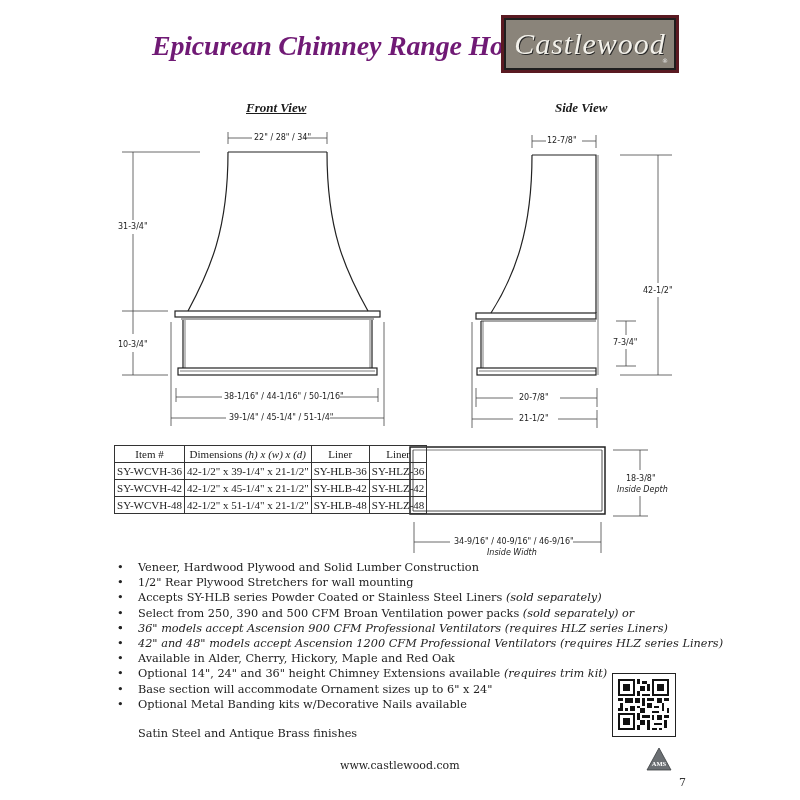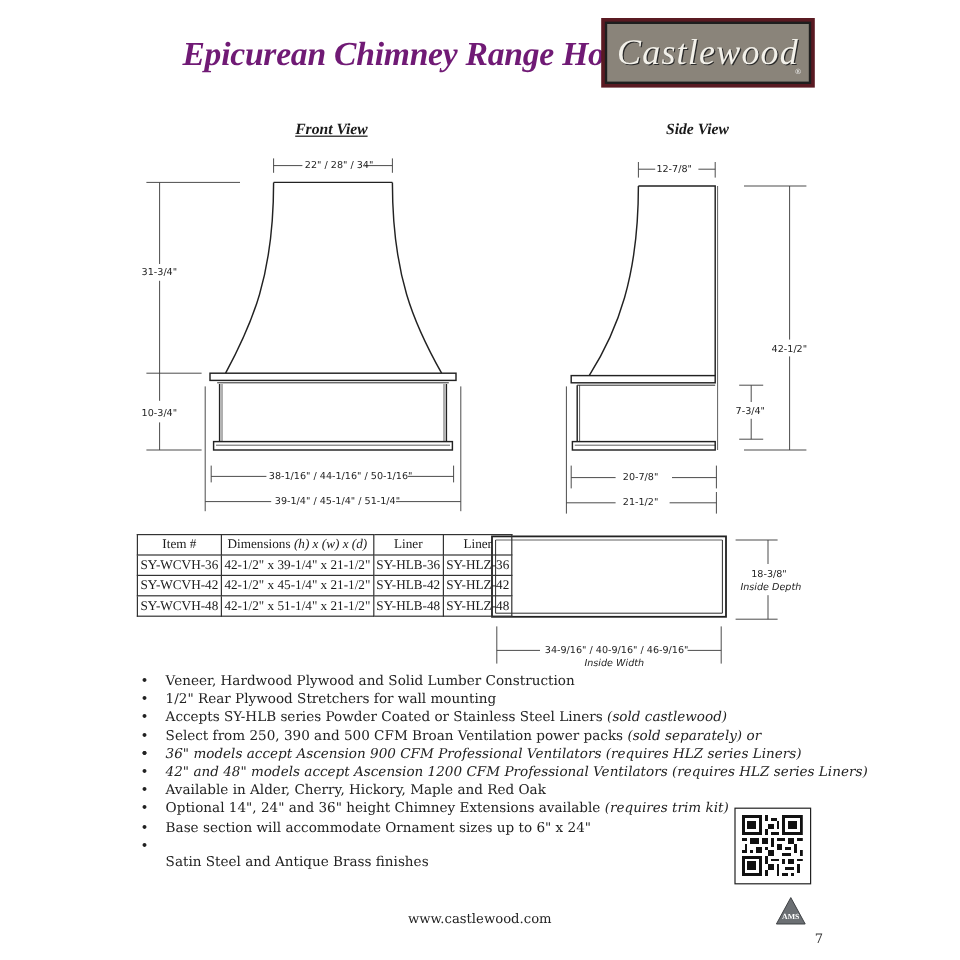--- a/index.html
+++ b/index.html
@@ -186,29 +186,29 @@
     <td>42-1/2" x 51-1/4" x 21-1/2"</td>
     <td>SY-HLB-48</td>
     <td>SY-HLZ-48</td>
   </tr>
 </tbody>
   </table>
 
 <ul class="bullets">
   <li><span class="dot">•</span><span>Veneer, Hardwood Plywood and Solid Lumber Construction</span><span class="it"></span></li>
   <li><span class="dot">•</span><span>1/2" Rear Plywood Stretchers for wall mounting</span><span class="it"></span></li>
-  <li><span class="dot">•</span><span>Accepts SY-HLB series Powder Coated or Stainless Steel Liners </span><span class="it">(sold castlewood)</span></li>
+  <li><span class="dot">•</span><span>Accepts SY-HLB series Powder Coated or Stainless Steel Liners </span><span class="it">(sold separately)</span></li>
   <li><span class="dot">•</span><span>Select from 250, 390 and 500 CFM Broan Ventilation power packs </span><span class="it">(sold separately) or</span></li>
   <li><span class="dot">•</span><span></span></li>
   <li><span class="dot">•</span><span></span><span class="it">36" models accept Ascension 900 CFM Professional Ventilators (requires HLZ series Liners)</span></li>
   <li><span class="dot">•</span><span></span><span class="it">42" and 48" models accept Ascension 1200 CFM Professional Ventilators (requires HLZ series Liners)</span></li>
   <li><span class="dot">•</span><span>Available in Alder, Cherry, Hickory, Maple and Red Oak</span><span class="it"></span></li>
   <li><span class="dot">•</span><span>Optional 14", 24" and 36" height Chimney Extensions available </span><span class="it">(requires trim kit)</span></li>
   <li><span class="dot">•</span><span>Base section will accommodate Ornament sizes up to 6" x 24"</span><span class="it"></span></li>
-  <li><span class="dot">•</span><span class="it"></span></li>
+  <li><span class="dot">•</span><span>Optional Metal Banding kits w/Decorative Nails available</span><span class="it"></span></li>
   <li class="cont">Satin Steel and Antique Brass finishes</li>
 </ul>
 
 <div class="abs qr">
   <svg width="51" height="51" viewBox="0 0 21 21" shape-rendering="crispEdges">
     <rect width="21" height="21" fill="#fff"></rect>
     <g fill="#111">
       <path d="M0 0h7v7H0z M14 0h7v7h-7z M0 14h7v7H0z"></path>
       <path d="M1 1h5v5H1z M15 1h5v5h-5z M1 15h5v5H1z" fill="#fff"></path>
       <path d="M2 2h3v3H2z M16 2h3v3h-3z M2 16h3v3H2z"></path>

